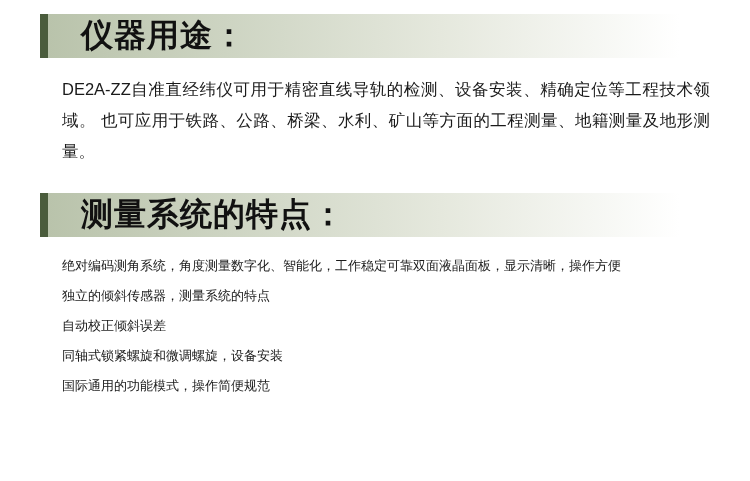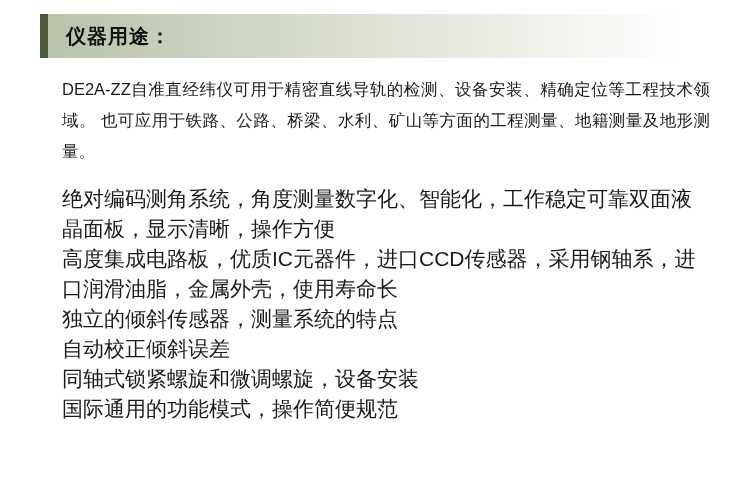--- a/index.html
+++ b/index.html
@@ -34,46 +34,46 @@
   }
   .section-head .bar {
     position: absolute;
     left: -8px;
     top: 0;
     width: 8px;
     height: 100%;
     background: #4a5c3c;
   }
   .section-head .title {
-    font-size: 20px;
+    font-size: 32px;
     font-weight: bold;
     letter-spacing: 1px;
     color: #111111;
-    padding-left: 18px;
+    padding-left: 33px;
     white-space: nowrap;
     text-align: right;
   }
 
   .body-block {
     margin-left: 62px;
     margin-right: 40px;
   }
   .para {
     font-size: 16.5px;
     line-height: 31px;
     color: #1a1a1a;
     text-align: justify;
   }
   .feature-list {
     list-style: none;
     margin: 0;
     padding: 0;
   }
   .feature-list li {
-    font-size: 21px;
+    font-size: 13px;
     line-height: 30px;
     color: #1a1a1a;
   }
 
   #sec-usage { margin-top: 14px; }
   #usage-para { margin-top: 16px; }
   #sec-features { margin-top: 26px; }
   #features-list { margin-top: 14px; }
 </style>
 </head>
@@ -83,25 +83,28 @@
 
   <div class="section-head" id="sec-usage">
     <span class="bar"></span>
     <span class="title">仪器用途：</span>
   </div>
 
   <div class="body-block">
     <p class="para" id="usage-para">DE2A-ZZ自准直经纬仪可用于精密直线导轨的检测、设备安装、精确定位等工程技术领域。 也可应用于铁路、公路、桥梁、水利、矿山等方面的工程测量、地籍测量及地形测量。</p>
   </div>
 
+  <div class="section-head" id="sec-features">
+    <span class="bar"></span>
+    <span class="title">测量系统的特点：</span>
+  </div>
 
   <div class="body-block">
     <ul class="feature-list" id="features-list">
       <li>绝对编码测角系统，角度测量数字化、智能化，工作稳定可靠双面液晶面板，显示清晰，操作方便</li>
-      <li>高度集成电路板，优质IC元器件，进口CCD传感器，采用钢轴系，进口润滑油脂，金属外壳，使用寿命长</li>
       <li>独立的倾斜传感器，测量系统的特点</li>
       <li>自动校正倾斜误差</li>
       <li>同轴式锁紧螺旋和微调螺旋，设备安装</li>
       <li>国际通用的功能模式，操作简便规范</li>
     </ul>
   </div>
 
 </div>
 
 </body></html>

